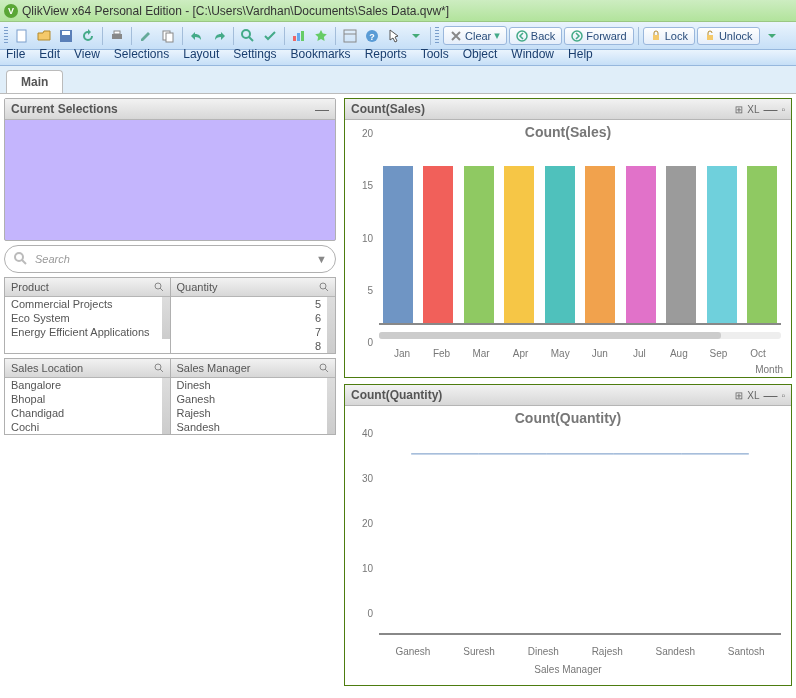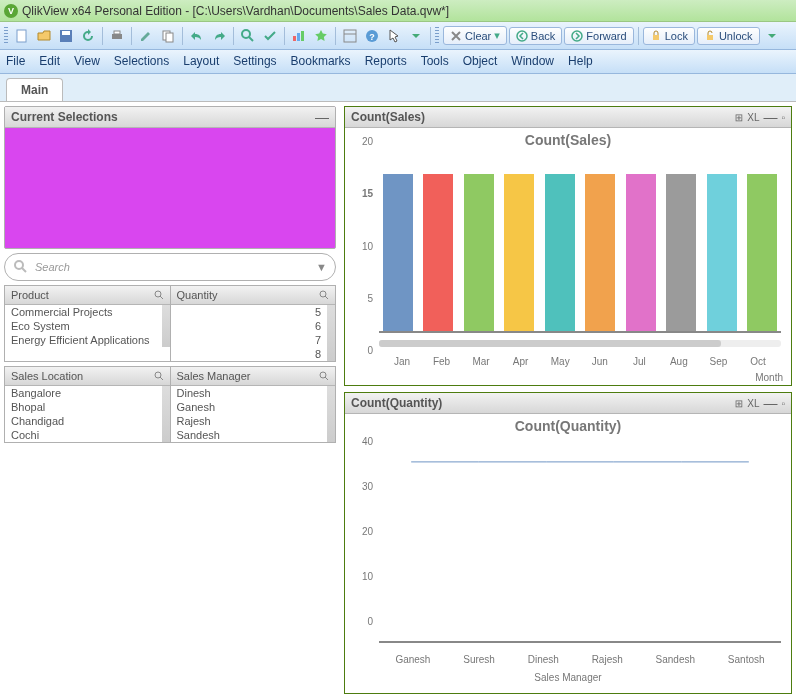--- a/index.html
+++ b/index.html
@@ -4,28 +4,28 @@
 <style>
   * { box-sizing: border-box; margin: 0; padding: 0; font-family: Tahoma, sans-serif; }
   body { width: 796px; height: 698px; background: #fff; overflow: hidden; font-size: 11px; }
   .titlebar { height: 22px; background: linear-gradient(to bottom,#cdedc1,#b2e39c); display:flex; align-items:center; padding: 0 4px; font-size:12px; color:#333; border-bottom:1px solid #9ac783; }
   .vicon { width:14px;height:14px;background:#5aa636;border-radius:50%;color:#fff;display:inline-flex;align-items:center;justify-content:center;font-size:9px;font-weight:bold;margin-right:4px;}
   .toolbar { background: linear-gradient(to bottom,#eaf4fd,#c6dff7); border-bottom:1px solid #96b7dd; display:flex; align-items:center; padding:2px 4px; gap:2px; height:28px;}
   .tbtn { width:20px;height:20px;display:inline-flex;align-items:center;justify-content:center;border-radius:2px;}
   .tbtn svg { width:16px;height:16px;}
   .sep{width:1px;height:18px;background:#a3bdda;margin:0 2px;}
   .grip{width:4px;height:18px;background:repeating-linear-gradient(to bottom,#7a9ecb 0 1px,transparent 1px 3px);margin-right:2px;}
-  .menubar{background:linear-gradient(to bottom,#eaf4fd,#c6dff7);border-bottom:1px solid #96b7dd;display:flex;padding:4px 6px;gap:14px;font-size:12px;height:24px;align-items:flex-start;color:#1a3e6e;}
+  .menubar{background:linear-gradient(to bottom,#eaf4fd,#c6dff7);border-bottom:1px solid #96b7dd;display:flex;padding:4px 6px;gap:14px;font-size:12px;height:16px;align-items:flex-end;color:#1a3e6e;}
   .menubar span{cursor:default;}
   .tabbar{background:#e0eef9;height:28px;border-bottom:1px solid #bbb;display:flex;align-items:flex-end;padding-left:6px;}
   .tab{background:#fff;border:1px solid #bbb;border-bottom:none;border-radius:4px 4px 0 0;padding:4px 14px;font-size:12px;font-weight:bold;color:#555;}
   .workspace{display:flex;height:calc(698px - 22px - 28px - 24px - 28px);background:#fff}
   .left{width:340px;padding:4px;display:flex;flex-direction:column;gap:4px;}
   .right{flex:1;padding:4px;display:flex;flex-direction:column;gap:6px;}
-  .panel{border:1px solid #b0b0b0;border-radius:2px;background:#d946ef;}
+  .panel{border:1px solid #b0b0b0;border-radius:2px;background:#c4b5fd;}
   .panelhead{background:linear-gradient(to bottom,#f2f2f2,#d7d7d7);border-bottom:1px solid #b5b5b5;padding:3px 6px;font-weight:bold;font-size:12px;color:#555;display:flex;align-items:center;justify-content:space-between;}
   .panelhead .ctrls{display:flex;gap:4px;align-items:center;font-weight:normal;font-size:10px;color:#666;}
   .minim{font-size:14px;line-height:10px;}
   .cursel .body{height:120px;}
   .search{border:1px solid #b0b0b0;border-radius:14px;height:28px;display:flex;align-items:center;padding:0 8px;color:#999;font-style:italic;background:#fff;}
   .search svg{width:16px;height:16px;margin-right:6px;fill:#bbb;}
   .search .arrow{margin-left:auto;color:#888;}
   .list2{display:flex;gap:0;}
   .listbox{flex:1;border:1px solid #b0b0b0;}
   .listbox + .listbox{border-left:none;}
@@ -339,21 +339,21 @@
           <span class="minim">—</span>
           <span>▫</span>
         </span>
       </div>
       <div class="charttitle">Count(Sales)</div>
       <div class="chartarea">
         <div class="yaxis" id="bar-yaxis">
             <div class="ytick" style="bottom: 0%;">0</div>
             <div class="ytick" style="bottom: 25%;">5</div>
             <div class="ytick" style="bottom: 50%;">10</div>
-            <div class="ytick" style="bottom: 75%; font-weight: bold;">15</div>
+            <div class="ytick" style="bottom: 75%;">15</div>
             <div class="ytick" style="bottom: 100%;">20</div>
           </div>
         <div class="plot" id="bar-plot" style="bottom: 52px;">
             <div class="bars" id="bars">
               <div class="bar" style="background: rgb(111, 149, 196); height: 90%;"></div>
               <div class="bar" style="background: rgb(241, 96, 90); height: 90%;"></div>
               <div class="bar" style="background: rgb(143, 201, 98); height: 90%;"></div>
               <div class="bar" style="background: rgb(246, 198, 70); height: 90%;"></div>
               <div class="bar" style="background: rgb(79, 193, 188); height: 90%;"></div>
               <div class="bar" style="background: rgb(241, 162, 77); height: 90%;"></div>

